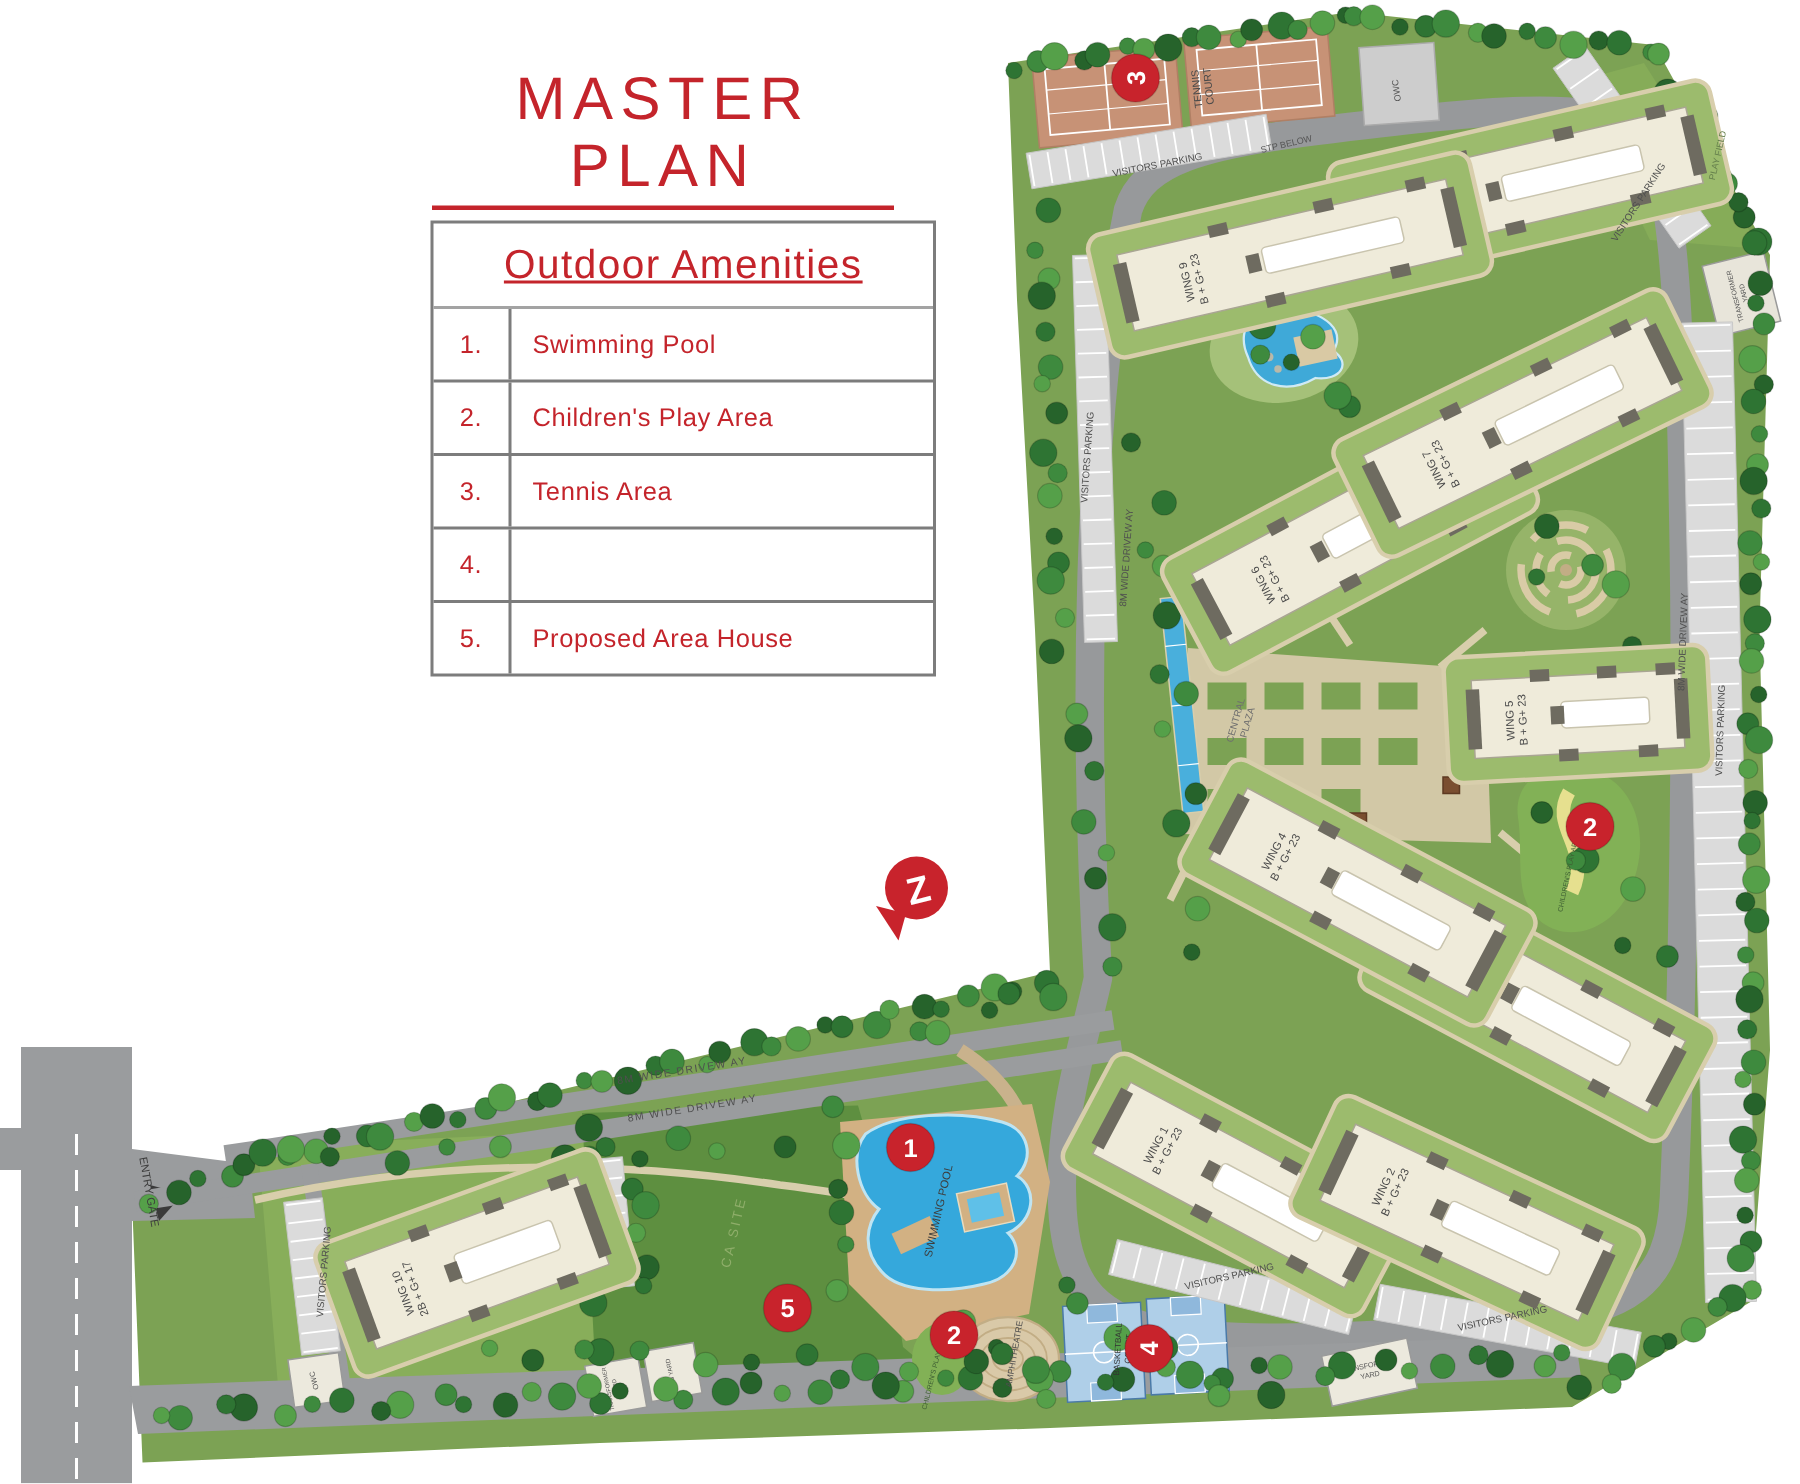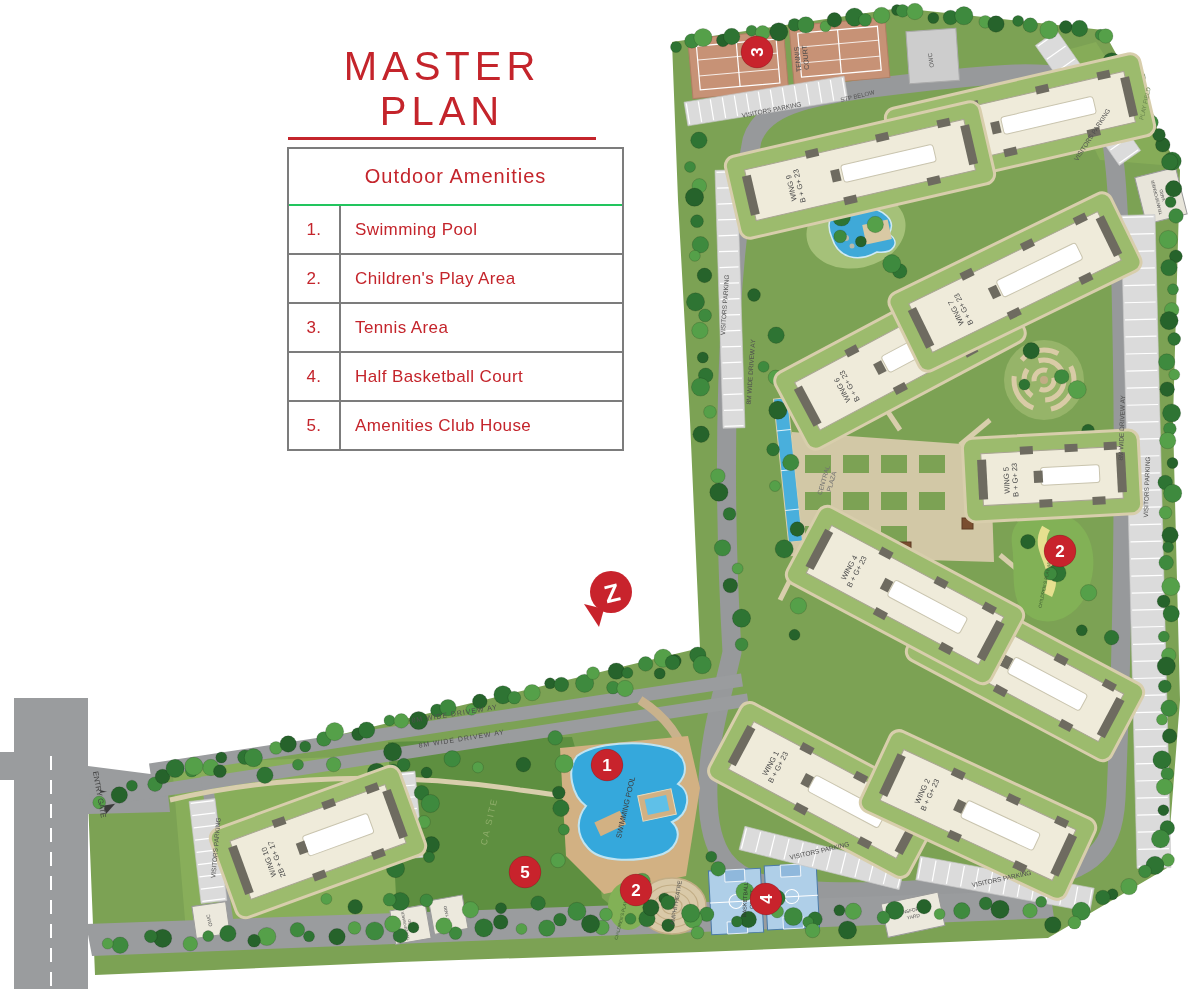--- a/index.html
+++ b/index.html
@@ -5,21 +5,21 @@
   html,body{margin:0;padding:0;background:#fff;}
   .stage{position:relative;width:1200px;height:989px;background:#fff;overflow:hidden;
          font-family:"Liberation Sans",sans-serif;}
   .stage svg{position:absolute;left:0;top:0;font-family:"Liberation Sans",sans-serif;}
   .master-title{position:absolute;left:288px;top:44px;width:308px;text-align:center;
     font-size:40px;letter-spacing:5px;color:#C4242B;font-weight:400;
     padding-bottom:3px;border-bottom:3px solid #C4242B;}
   .amenities{position:absolute;left:287px;top:147px;width:333px;background:#fff;
     border:2px solid #7C7C7C;color:#C4242B;}
   .amenities-heading{height:55px;display:flex;align-items:center;justify-content:center;
-    font-size:20px;letter-spacing:1px;border-bottom:2px solid #22c55e;}
+    font-size:27px;letter-spacing:1px;border-bottom:2px solid #a3a3a3;text-decoration:underline;}
   .amenity-row{display:grid;grid-template-columns:52px 1fr;height:47px;
     border-bottom:2px solid #7C7C7C;font-size:17px;letter-spacing:.4px;}
   .amenity-row:last-child{border-bottom:none;}
   .amenity-num{display:flex;align-items:center;justify-content:center;
     border-right:2px solid #7C7C7C;}
   .amenity-label{display:flex;align-items:center;padding-left:14px;}
 </style>
 </head>
 <body>
 
@@ -857,21 +857,20 @@
   <div class="amenity-row">
     <div class="amenity-num">2.</div>
     <div class="amenity-label">Children's Play Area</div>
   </div>
   <div class="amenity-row">
     <div class="amenity-num">3.</div>
     <div class="amenity-label">Tennis Area</div>
   </div>
   <div class="amenity-row">
     <div class="amenity-num">4.</div>
-    <div class="amenity-label">Half Basketball Court</div>
   </div>
   <div class="amenity-row">
     <div class="amenity-num">5.</div>
-    <div class="amenity-label">Amenities Club House</div>
+    <div class="amenity-label">Proposed Area House</div>
   </div>
 </div>
 
 </div>
 
 </body></html>

